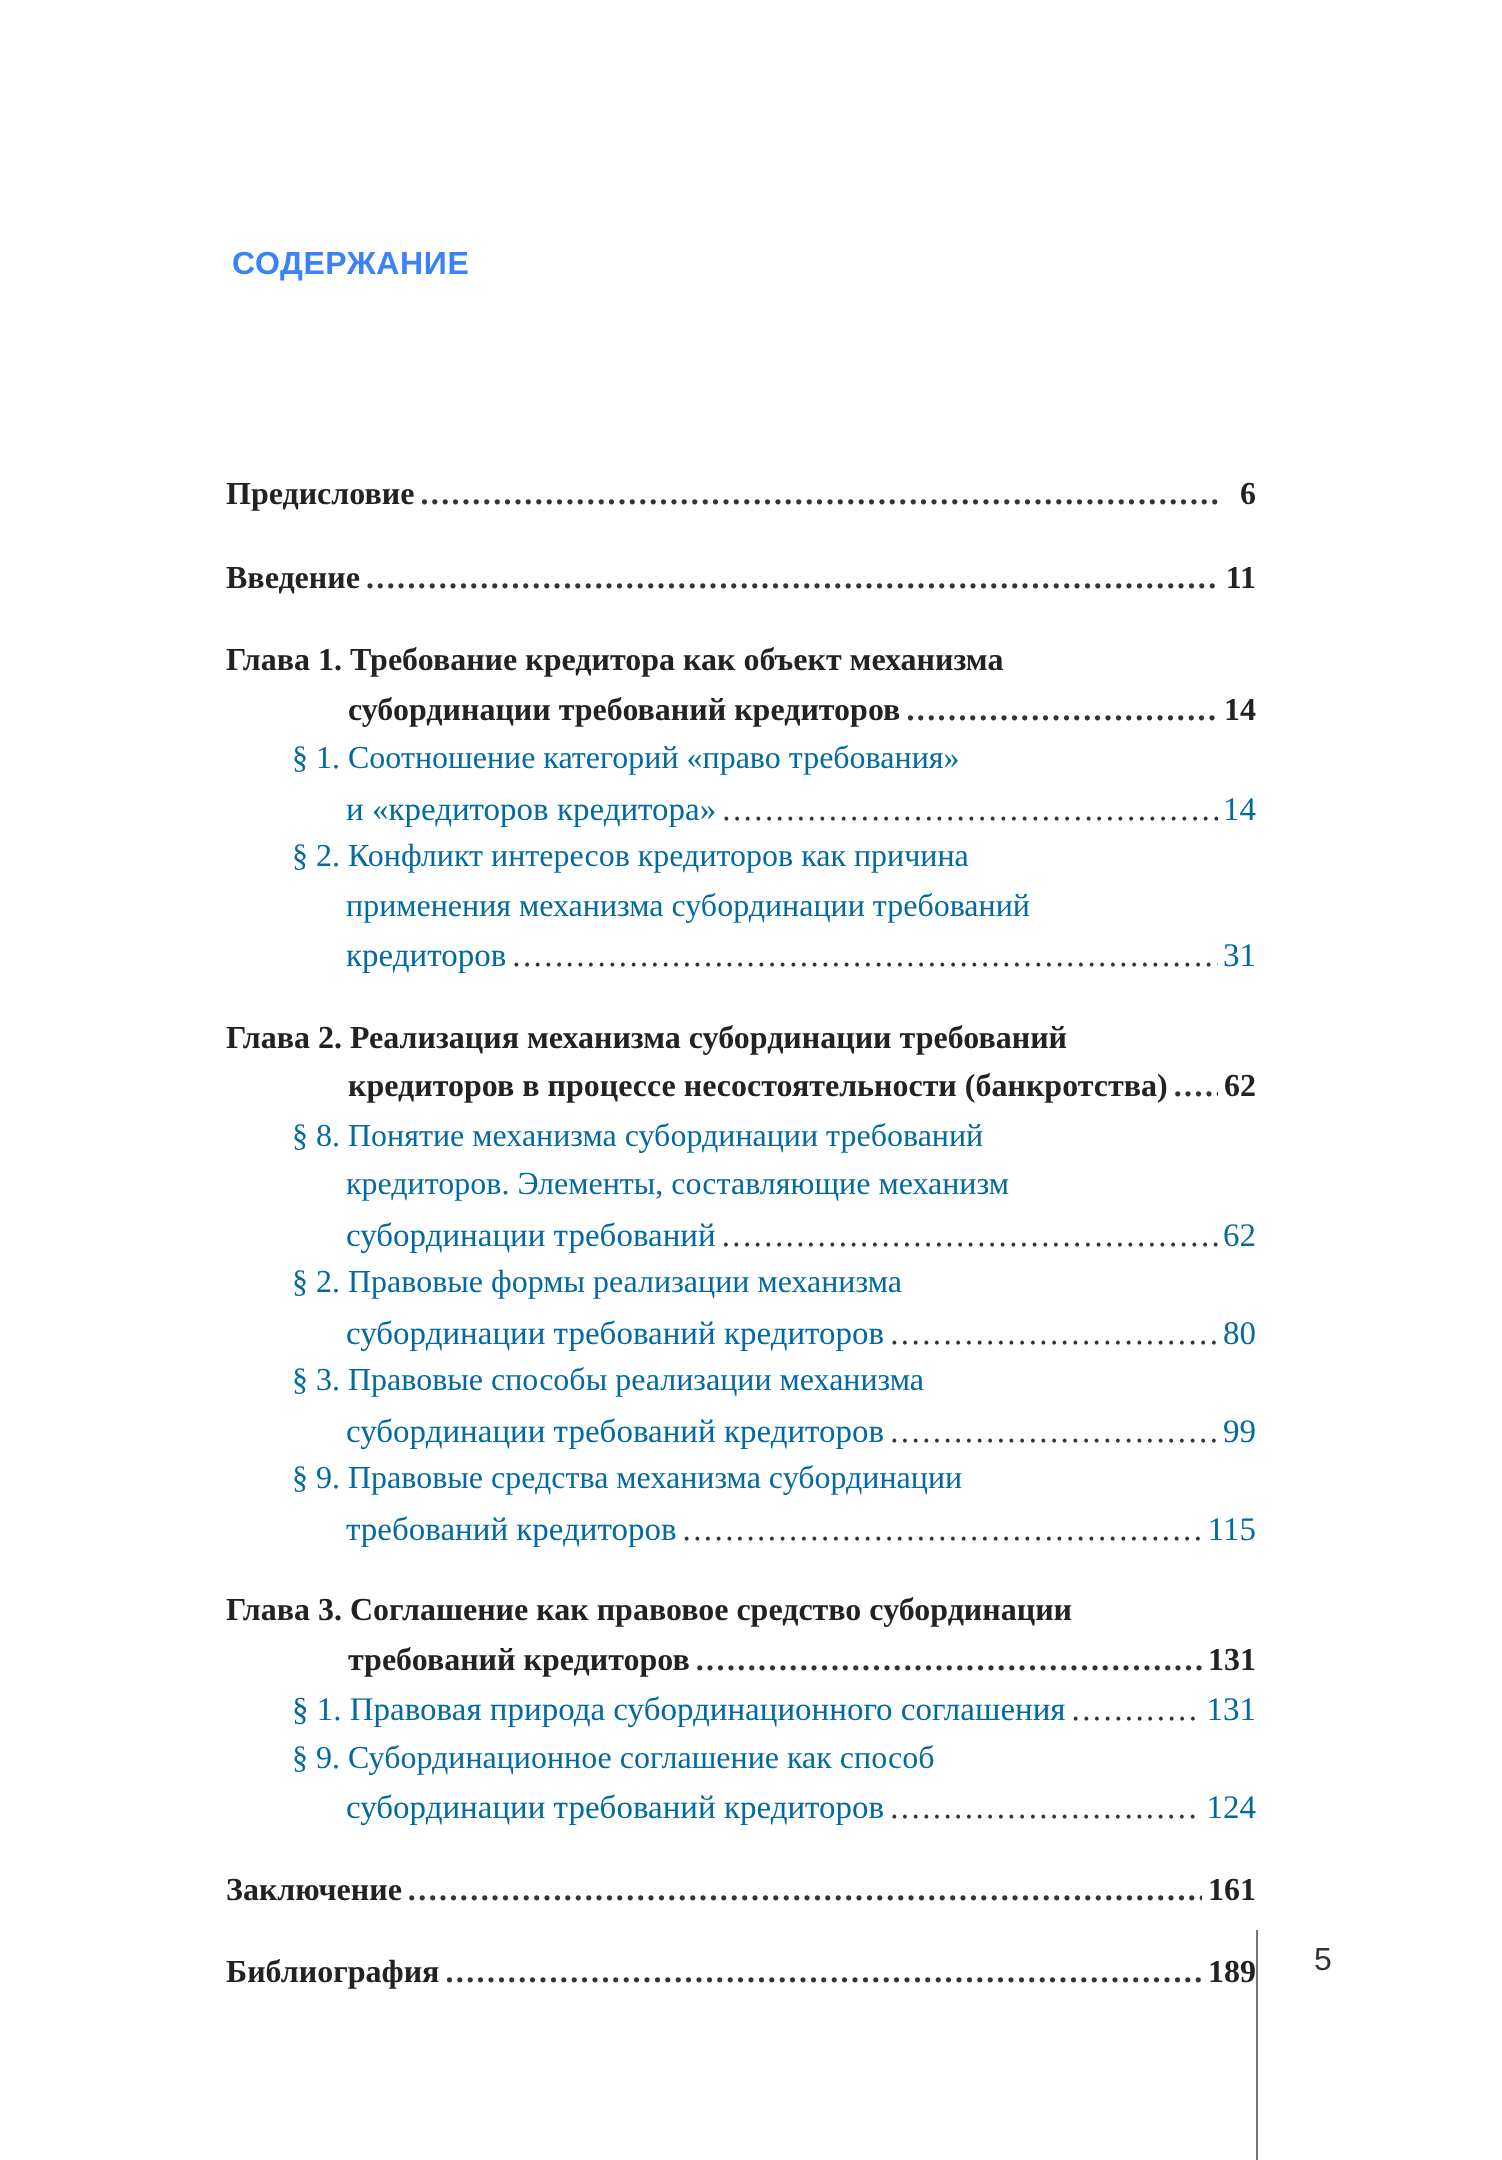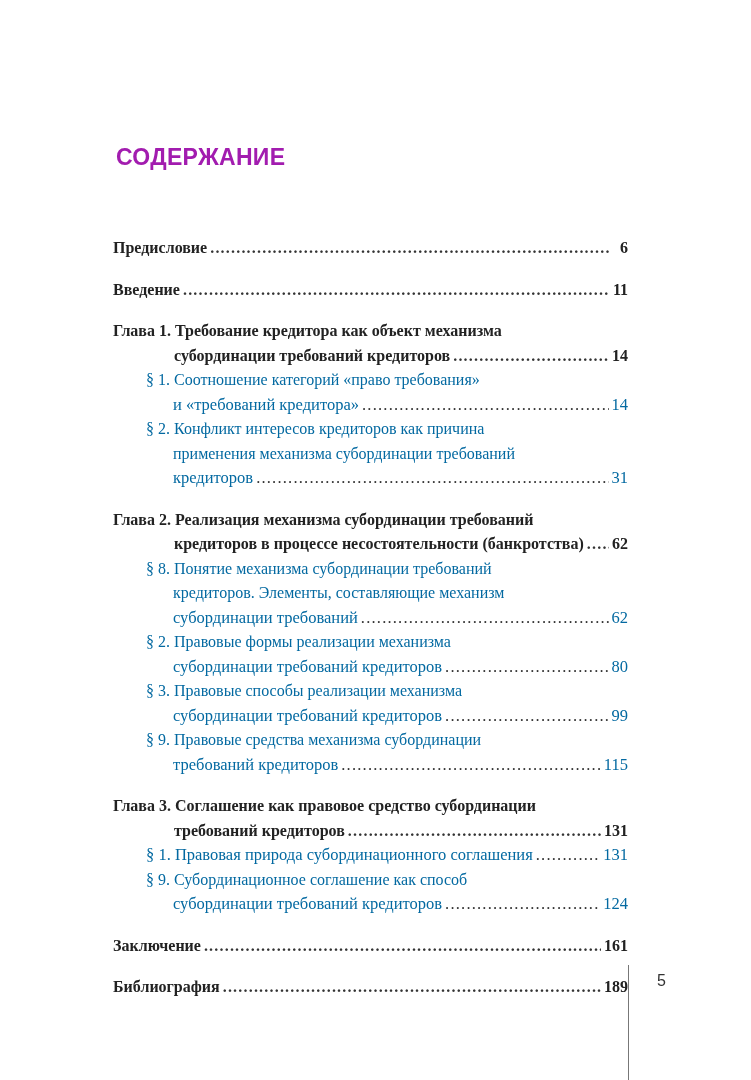--- a/index.html
+++ b/index.html
@@ -1,23 +1,23 @@
 <!DOCTYPE html>
 <html><head>
   <meta charset="utf-8">
   <style>
     html, body { margin: 0; padding: 0; }
     body {
       width: 751px; height: 1080px; background: #ffffff; position: relative; overflow: hidden;
       font-family: "Liberation Serif", serif; color: #2a2a2a;
     }
     .title {
-      position: absolute; left: 116px; top: 144px;
-      font-family: "Liberation Sans", sans-serif; font-weight: bold; font-size: 23px;
-      letter-spacing: 0.3px; color: #a21caf;
+      position: absolute; left: 116px; top: 124px;
+      font-family: "Liberation Sans", sans-serif; font-weight: bold; font-size: 16px;
+      letter-spacing: 0.3px; color: #3b82f6;
     }
     .toc { position: absolute; left: 113px; top: 197px; width: 515px; margin-top: 39px; }
     .row { display: flex; align-items: baseline; font-size: 16px; line-height: 24.5px; white-space: nowrap; }
     .row .text { flex: 0 0 auto; }
     .row .dots {
       flex: 1 1 auto; overflow: hidden; margin: 0 3px; color: #333;
       letter-spacing: 1.2px;
     }
     .row .dots::before {
       content: "................................................................................................................................................................";
@@ -59,21 +59,21 @@
 
   <div class="chapter">
     <div class="line bold">Глава 1. Требование кредитора как объект механизма</div>
     <div class="row bold ind-chap">
       <span class="text">субординации требований кредиторов</span>
       <span class="dots"></span>
       <span class="page">14</span>
     </div>
     <div class="line plain sec">§ 1. Соотношение категорий «право требования»</div>
     <div class="row plain ind-sec">
-      <span class="text">и «требований кредитора»</span>
+      <span class="text">и «кредиторов кредитора»</span>
       <span class="dots"></span>
       <span class="page">14</span>
     </div>
     <div class="line plain sec">§ 2. Конфликт интересов кредиторов как причина</div>
     <div class="line plain ind-sec">применения механизма субординации требований</div>
     <div class="row plain ind-sec">
       <span class="text">кредиторов</span>
       <span class="dots"></span>
       <span class="page">31</span>
     </div>

